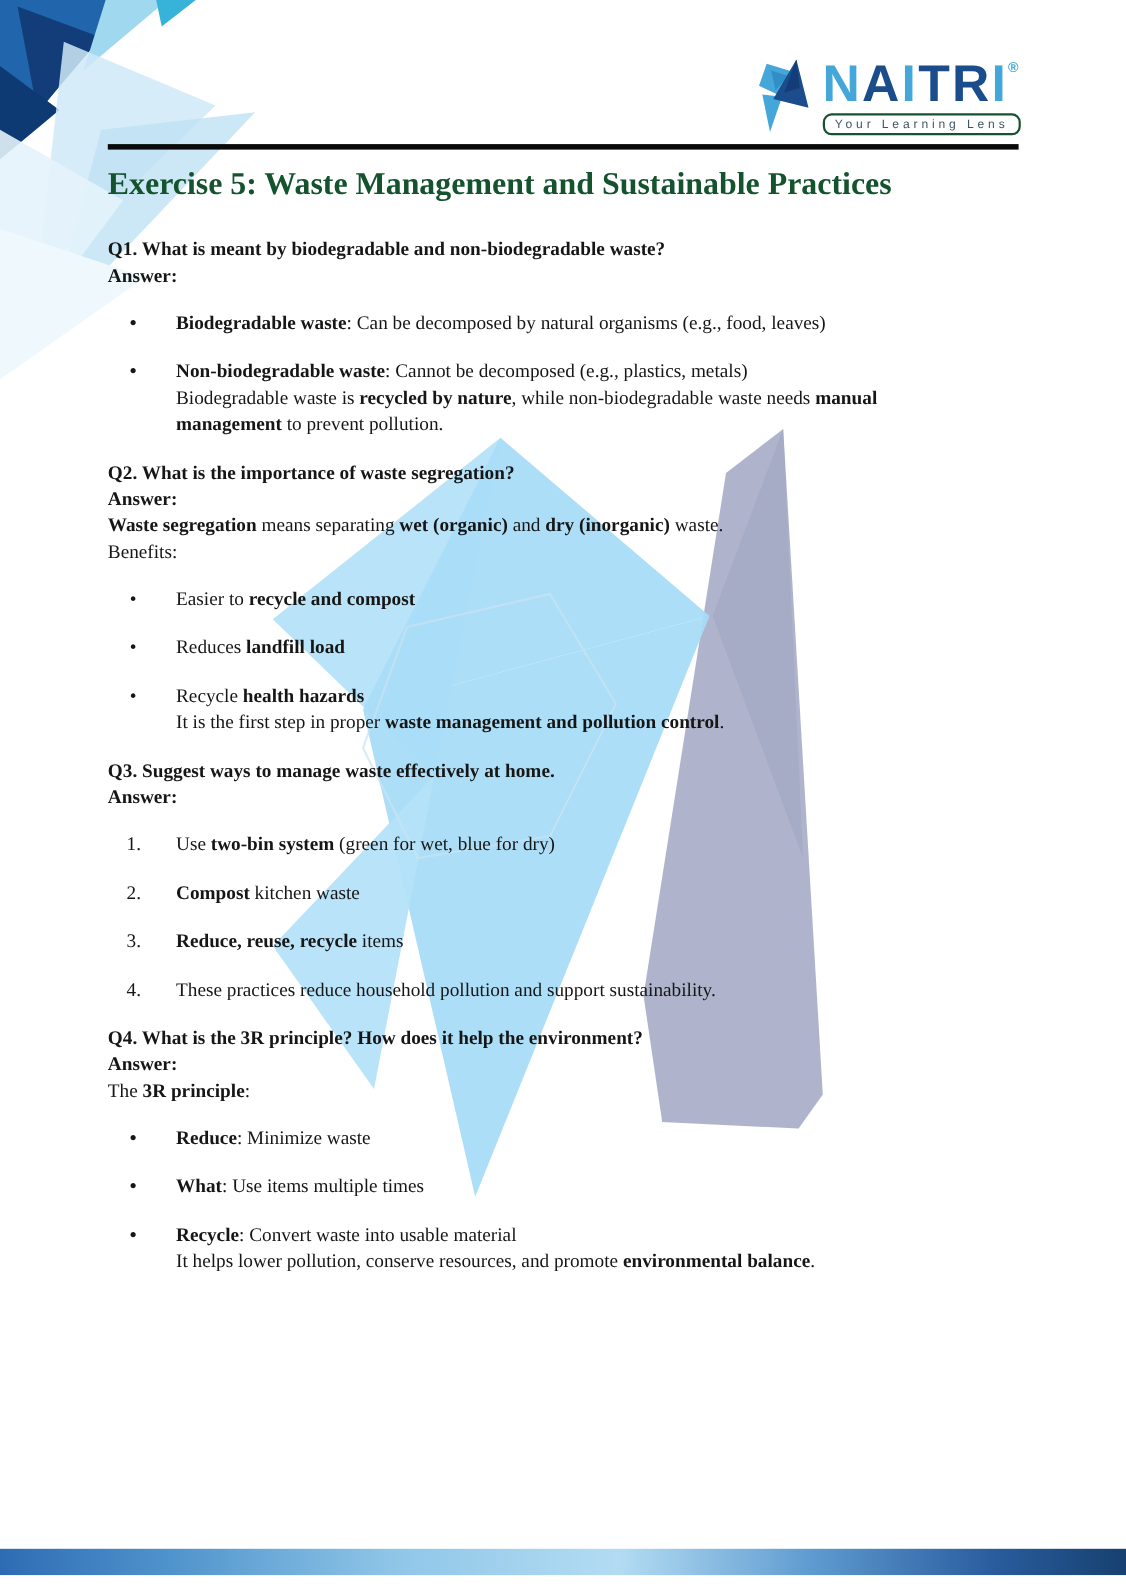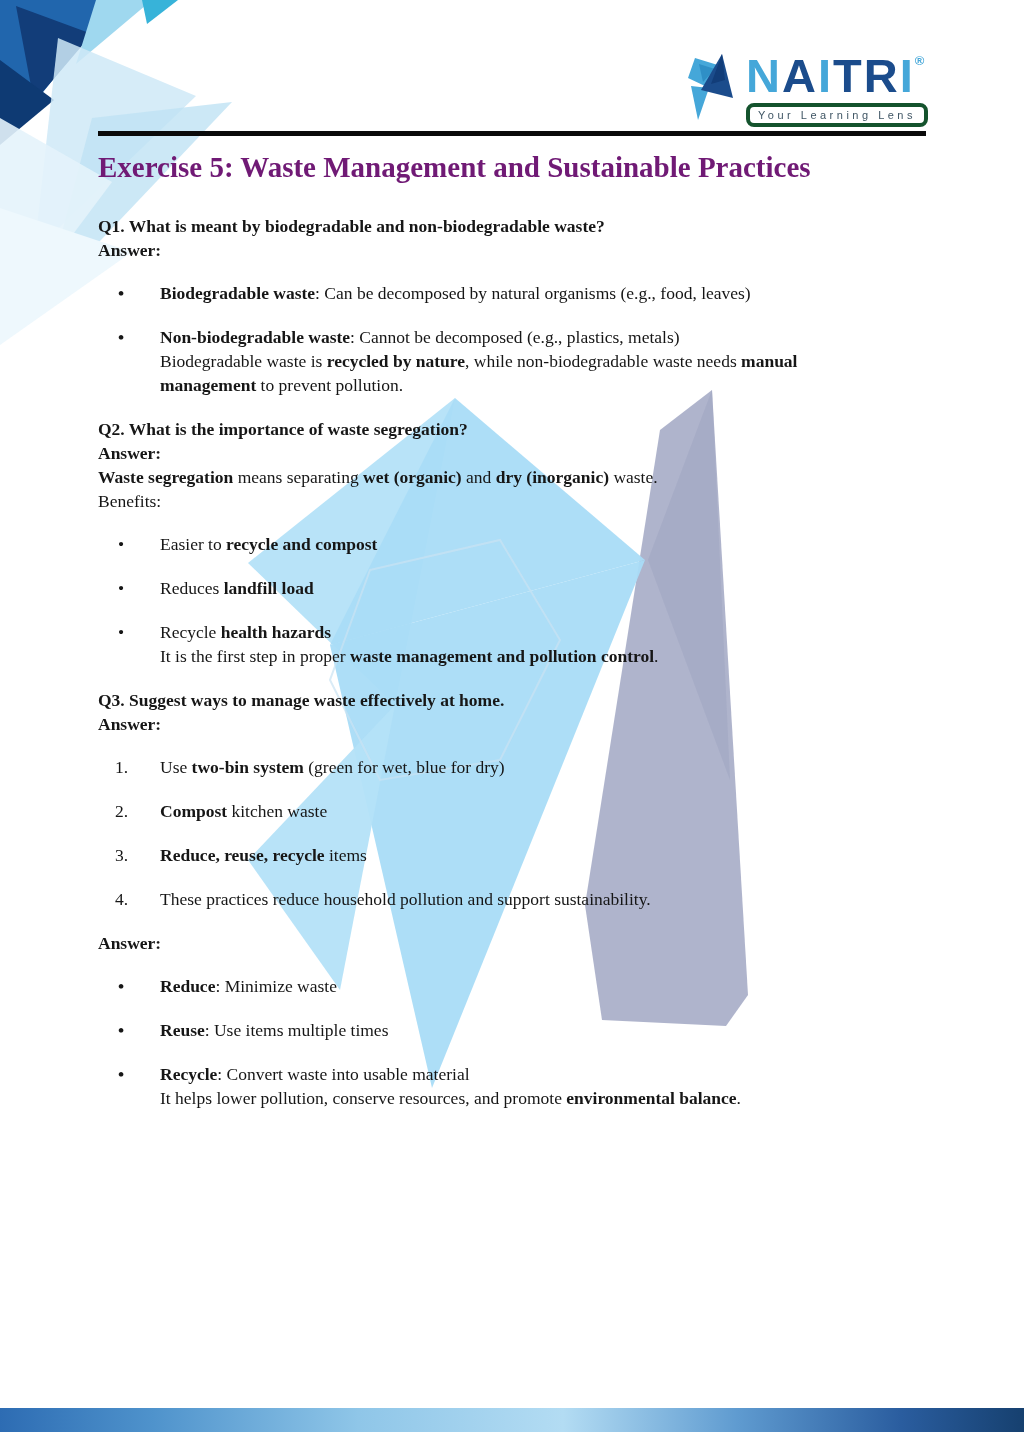--- a/index.html
+++ b/index.html
@@ -13,26 +13,26 @@
   
   .rule{position:absolute;left:98px;top:131px;width:828px;height:5px;background:#0a0a0a;}
   .logo{position:absolute;top:52px;right:96px;display:flex;align-items:flex-start;gap:9px;
         font-family:"Liberation Sans", sans-serif;}
   .logo-icon{width:52px;height:70px;margin-top:2px;}
   .brand-row{line-height:48px;font-size:47px;font-weight:bold;letter-spacing:2px;white-space:nowrap;}
   .brand-row .lt{color:#45a7d9;}
   .brand-row .dk{color:#1b4c8c;}
   .reg{font-size:13px;color:#45a7d9;vertical-align:top;line-height:18px;font-weight:bold;}
   .tagline{
-    margin-top:3px;border:4px solid #14532d;border-radius:8px;padding:2px 8px;
+    margin-top:3px;border:2px solid #14532d;border-radius:8px;padding:2px 8px;
     font-size:11px;letter-spacing:3.5px;color:#3f5564;text-align:center;white-space:nowrap;
   }
   
   .content{position:absolute;left:98px;top:150px;width:830px;}
-  .title{font-size:29px;line-height:34px;font-weight:bold;color:#701a75;margin:0;}
+  .title{font-size:29px;line-height:34px;font-weight:bold;color:#14532d;margin:0;}
   .qa{margin-top:6px;}
   .qa.first{margin-top:30px;}
   .q{font-size:17.5px;line-height:24px;font-weight:bold;margin:0;}
   .a{font-size:17.5px;line-height:24px;font-weight:bold;}
   .line{font-size:17.5px;line-height:24px;}
   .b{font-weight:bold;}
   .list{margin-top:19px;}
   .item{display:flex;margin-bottom:20px;}
   .marker{flex:0 0 62px;width:62px;box-sizing:border-box;padding-left:20px;
           font-size:17.5px;line-height:24px;}
@@ -167,32 +167,34 @@
         <div class="item">
           <span class="marker">4.</span>
           <div class="lines">
             <div class="line"><span>These practices reduce household pollution and support sustainability.</span></div>
           </div>
         </div>
       </div>
     </section>
 
     <section class="qa">
-      <div class="a">Answer:</div>
+      <h2 class="q">Q4. What is the 3R principle? How does it help the environment?</h2>
+      <div class="a">Answer:</div>
+      <div class="line"><span>The </span><span class="b">3R principle</span><span>:</span></div>
       <div class="list bold-dots">
         <div class="item">
           <span class="marker">•</span>
           <div class="lines">
             <div class="line"><span class="b">Reduce</span><span>: Minimize waste</span></div>
           </div>
         </div>
         <div class="item">
           <span class="marker">•</span>
           <div class="lines">
-            <div class="line"><span class="b">Reuse</span><span>: Use items multiple times</span></div>
+            <div class="line"><span class="b">What</span><span>: Use items multiple times</span></div>
           </div>
         </div>
         <div class="item">
           <span class="marker">•</span>
           <div class="lines">
             <div class="line"><span class="b">Recycle</span><span>: Convert waste into usable material</span></div>
             <div class="line"><span>It helps lower pollution, conserve resources, and promote </span><span class="b">environmental balance</span><span>.</span></div>
           </div>
         </div>
       </div>

